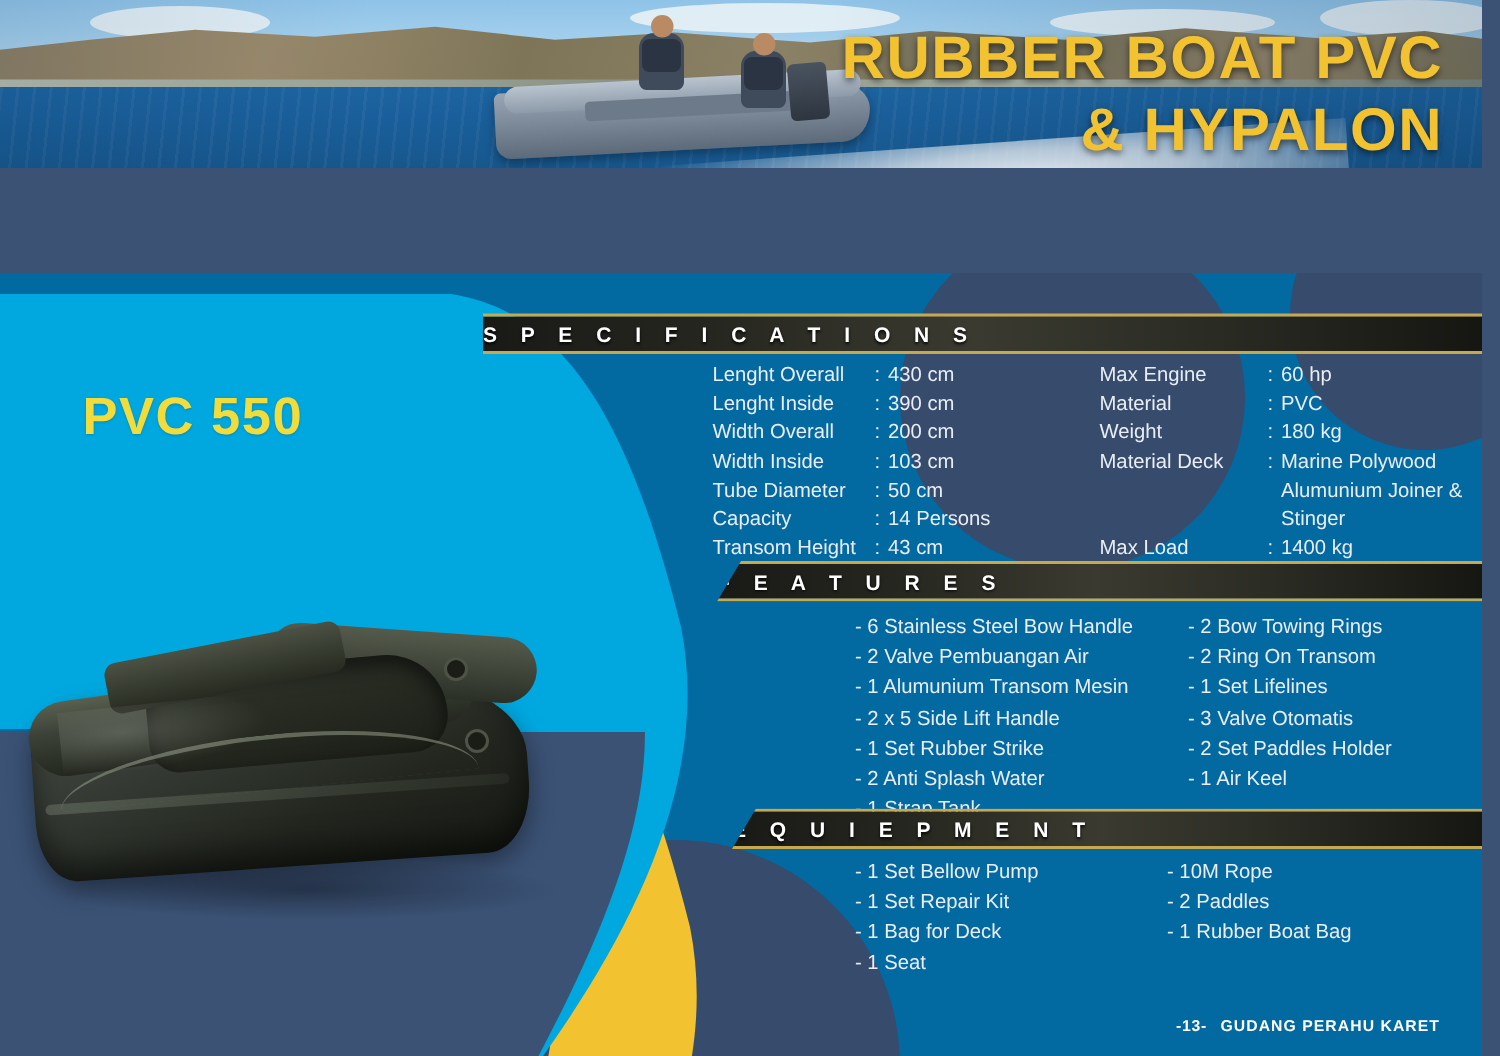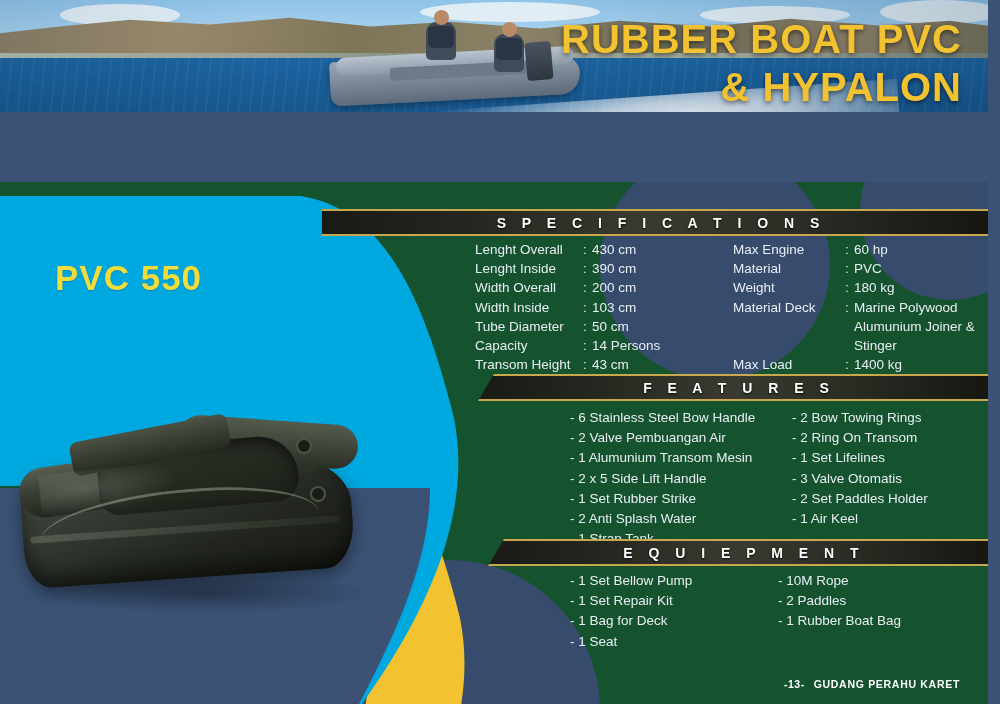--- a/index.html
+++ b/index.html
@@ -3,21 +3,21 @@
 <meta charset="utf-8">
 <title>Rubber Boat PVC 550 Spec Sheet</title>
 <style>
   html,body{margin:0;padding:0;}
   body{
     width:1000px;height:704px;
     background:#3b5275;
     font-family:"Liberation Sans", sans-serif;
     overflow:hidden;
   }
-  #page{position:relative;width:988px;height:704px;overflow:hidden;background:#14532d;}
+  #page{position:relative;width:988px;height:704px;overflow:hidden;background:#0369a1;}
 
   
   .blob{position:absolute;border-radius:50%;background:#374b6c;pointer-events:none;}
   .blob.b1{left:600px;top:150px;width:230px;height:230px;}
   .blob.b2{left:300px;top:560px;width:300px;height:300px;}
   .blob.b3{left:860px;top:120px;width:180px;height:180px;}
 
   
   .hero{
     position:absolute;left:0;top:0;width:1000px;height:165px;
@@ -173,21 +173,21 @@
   }
   .b-valve{position:absolute;width:12px;height:12px;border-radius:50%;background:#1a1d16;border:2px solid #4d5346;}
   .v1{left:300px;top:88px;} .v2{left:286px;top:40px;}
 
   
   .bar{
     position:absolute;height:27px;
     background:linear-gradient(to right,#191a16 0%,#25261f 22%,#3a3a30 48%,#2a2b23 72%,#141510 100%);
     border-top:2px solid #c8a84e;
     border-bottom:2px solid #c8a84e;
-    display:flex;align-items:center;justify-content:center;
+    display:flex;align-items:center;
     box-sizing:border-box;
   }
   .bar .bar-title{
     color:#ffffff;font-size:14px;font-weight:700;letter-spacing:6px;
     text-shadow:0 1px 2px rgba(0,0,0,.9);
   }
   .bar-spec{left:322px;top:209px;width:678px;}
   .bar-feat{left:478px;top:374px;width:522px;
     clip-path:polygon(16px 0,100% 0,100% 100%,0 100%);}
   .bar-equip{left:488px;top:539px;width:512px;

